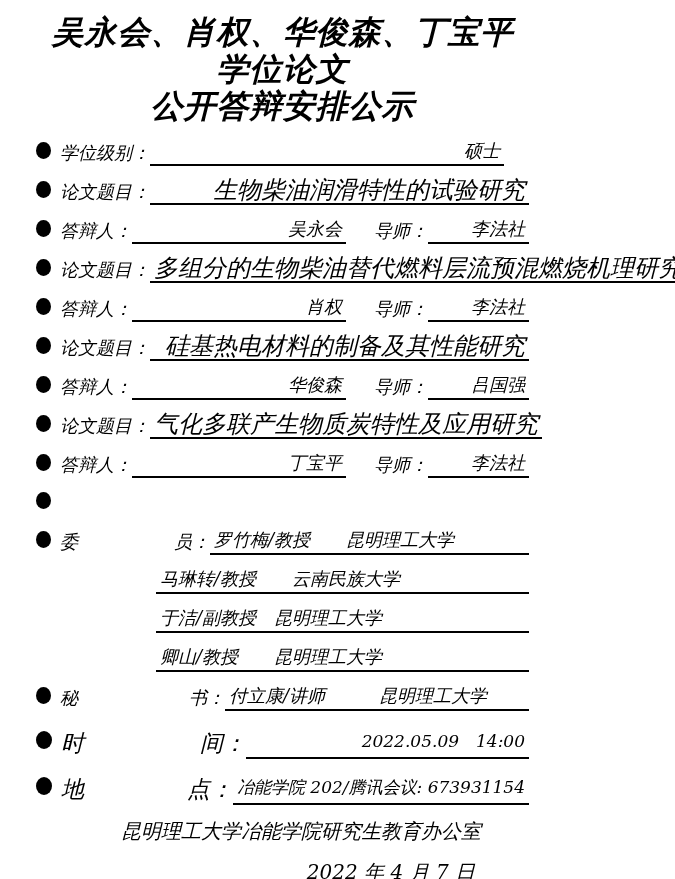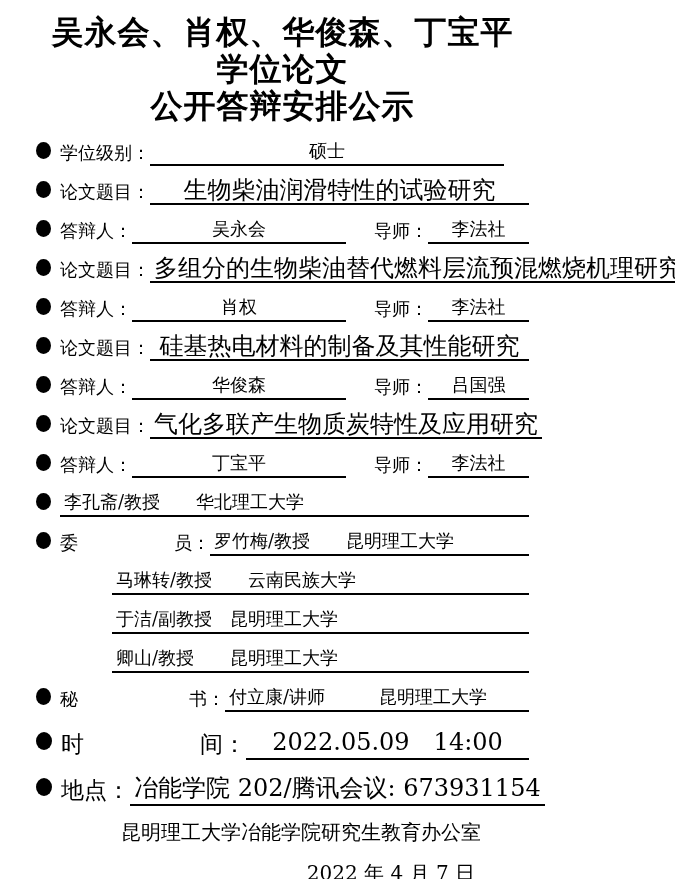--- a/index.html
+++ b/index.html
@@ -1,42 +1,42 @@
 <!DOCTYPE html>
 <html><head>
 <meta charset="utf-8">
 <style>
   html,body{margin:0;padding:0;background:#ffffff;color:#000000;}
   body{width:675px;height:879px;overflow:hidden;font-family:"DejaVu Serif",serif;}
-  .page{box-sizing:border-box;width:549px;height:879px;padding:14px 20px 0 36px;}
+  .page{box-sizing:border-box;width:549px;height:879px;padding:14px 20px 0 36px;font-style:italic;}
   .title{
     font-family:"Liberation Sans",sans-serif;
     font-weight:bold;font-size:32px;line-height:37px;
     text-align:center;margin:0 0 13px 0;letter-spacing:1px;
   }
   .row{display:flex;align-items:flex-end;margin-bottom:11px;min-height:27px;
        font-size:18px;line-height:26px;}
   .bullet{flex:0 0 auto;width:15px;height:17px;border-radius:50%;background:#000;
           margin:0 9px 4px 0;align-self:center;}
   .bullet.big{width:16px;height:18px;}
   .label{white-space:nowrap;}
   .spread{display:inline-flex;justify-content:space-between;}
   .w150{width:150px;}
   .w165{width:165px;}
   .w185{width:185px;}
-  .line{flex:1 1 auto;border-bottom:2px solid #000;text-align:center;
+  .line{flex:1 1 auto;border-bottom:2px solid #000;text-align:right;
         padding:0 4px;min-height:26px;white-space:nowrap;}
   .line.left{text-align:left;}
   .line.name{flex:0 0 206px;}
   .line.short{margin-right:25px;}
   .adv-label{white-space:nowrap;margin-left:28px;}
-  .indent{margin-left:76px;}
+  .indent{margin-left:120px;}
   .thesis .line{font-size:24px;}
   .bigrow{font-size:23px;line-height:32px;min-height:34px;margin-bottom:12px;}
-  .bigrow .line{min-height:32px;border-bottom-width:2px;font-size:24px;}
+  .bigrow .line{min-height:32px;border-bottom-width:2px;font-size:17px;}
   .timegap{margin-top:14px;}
   .placegap{margin-top:12px;}
   .footer{margin-top:12px;text-align:right;padding-right:48px;font-size:20px;line-height:28px;}
   .footer .org{margin-bottom:13px;}
   .footer .date{margin-right:6px;}
 </style>
 </head>
 <body>
 
 <div class="page">
@@ -103,21 +103,20 @@
   <div class="row">
     <span class="bullet"></span>
     <span class="label">答辩人：</span>
     <span class="line name"><span>丁宝平</span></span>
     <span class="adv-label">导师：</span>
     <span class="line"><span>李法社</span></span>
   </div>
 
   <div class="row">
     <span class="bullet"></span>
-    <span class="line left"><span>李孔斋/教授　　华北理工大学</span></span>
   </div>
 
   <div class="row">
     <span class="bullet"></span>
     <span class="label spread w150">
       <span>委</span>
       <span>员：</span>
     </span>
     <span class="line left"><span>罗竹梅/教授　　昆明理工大学</span></span>
   </div>

